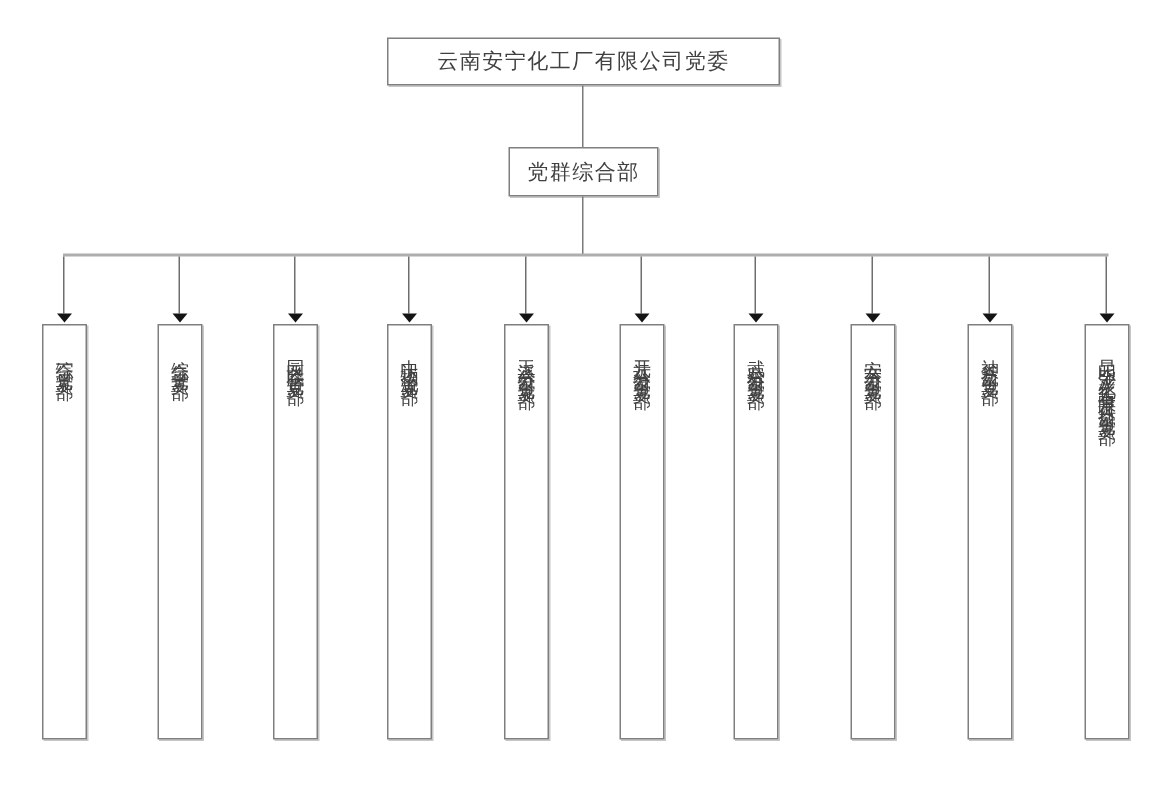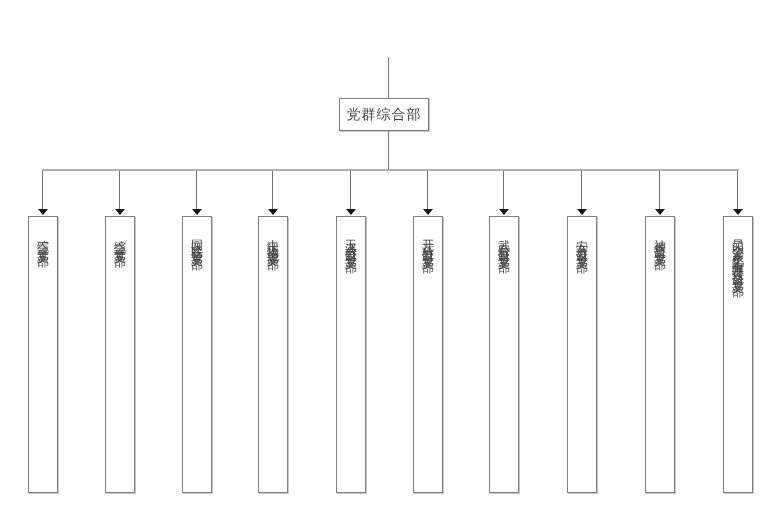--- a/index.html
+++ b/index.html
@@ -20,21 +20,21 @@
     color: #404040;
     display: flex;
     align-items: center;
     justify-content: center;
   }
   .root-box {
     left: 258px; top: 25px; width: 262px; height: 32px;
     font-size: 14px; letter-spacing: 1px;
   }
   .mid-box {
-    left: 339px; top: 98px; width: 90px; height: 33px;
+    left: 339px; top: 98px; width: 100px; height: 33px;
     font-size: 14px; letter-spacing: 1px;
   }
   .vline {
     position: absolute;
     width: 1px;
     background: #7a7a7a;
   }
   .vline.c1 { left: 388px; top: 57px; height: 41px; }
   .vline.c2 { left: 388px; top: 131px; height: 39px; }
   .busline {
@@ -93,20 +93,23 @@
     color: #404040;
     padding-top: 13px;
     line-height: 1;
   }
 </style>
 </head>
 <body>
 
 <div class="canvas">
 
+  <div class="box root-box">
+    <span>云南安宁化工厂有限公司党委</span>
+  </div>
 
   <div class="vline c1"></div>
 
   <div class="box mid-box">
     <span>党群综合部</span>
   </div>
 
   <div class="vline c2"></div>
 
   <div class="busline"></div>

